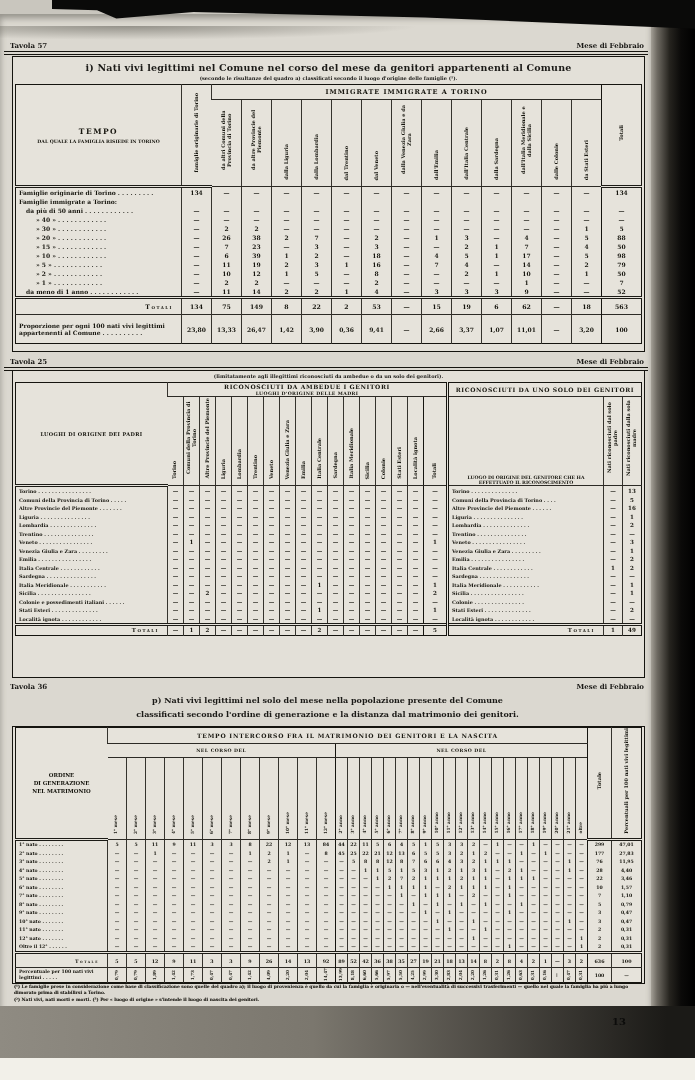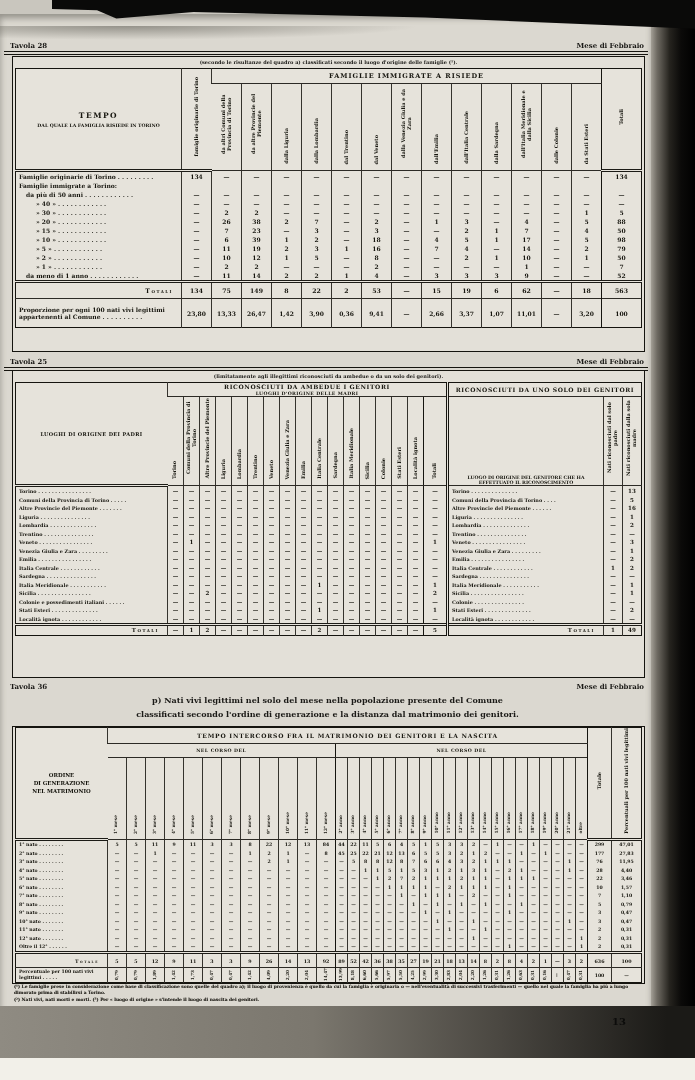--- a/index.html
+++ b/index.html
@@ -77,26 +77,27 @@
 </style>
 </head>
 <body>
 
 <div class="page"></div>
 <div class="curl"></div>
 <div class="scan-top"></div>
 <div class="scan-right"></div>
 
 <div class="sechead" style="top:41px">
-  <span>Tavola 28</span>
+  <span>Tavola 57</span>
   <span>Mese di Febbraio</span>
 </div>
 <div class="rule" style="top:51px"></div>
 
 <div class="tbox" style="top:56px;height:294px">
+  <div class="btitle">i) Nati vivi legittimi nel Comune nel corso del mese da genitori appartenenti al Comune</div>
   <div class="bsub">(secondo le risultanze del quadro a) classificati secondo il luogo d'origine delle famiglie (¹).</div>
   <table class="t" id="t1">
       <colgroup>
         <col style="width: 166px;">
         <col style="width: 30px;">
         <col style="width: 30px;">
         <col style="width: 30px;">
         <col style="width: 30px;">
         <col style="width: 30px;">
         <col style="width: 30px;">
@@ -110,21 +111,21 @@
         <col style="width: 30px;">
         <col style="width: 40px;">
       </colgroup>
     <thead>
       <tr>
         <th rowspan="2" class="stub">
           <div class="stub1">TEMPO</div>
           <div class="stub2">DAL QUALE LA FAMIGLIA RISIEDE IN TORINO</div>
         </th>
         <th rowspan="2" class="vh"><span class="v">famiglie originarie di Torino</span></th>
-        <th colspan="13" class="gh">FAMIGLIE IMMIGRATE A RISIEDE</th>
+        <th colspan="13" class="gh">IMMIGRATE IMMIGRATE A TORINO</th>
         <th rowspan="2" class="vh tc"><span class="v">Totali</span></th>
       </tr>
       <tr id="t1cols" class="vrow">
           <th><span class="v">da altri Comuni della Provincia di Torino</span></th>
           <th><span class="v">da altre Provincie del Piemonte</span></th>
           <th><span class="v">dalla Liguria</span></th>
           <th><span class="v">dalla Lombardia</span></th>
           <th><span class="v">dal Trentino</span></th>
           <th><span class="v">dal Veneto</span></th>
           <th><span class="v">dalla Venezia Giulia e da Zara</span></th>

